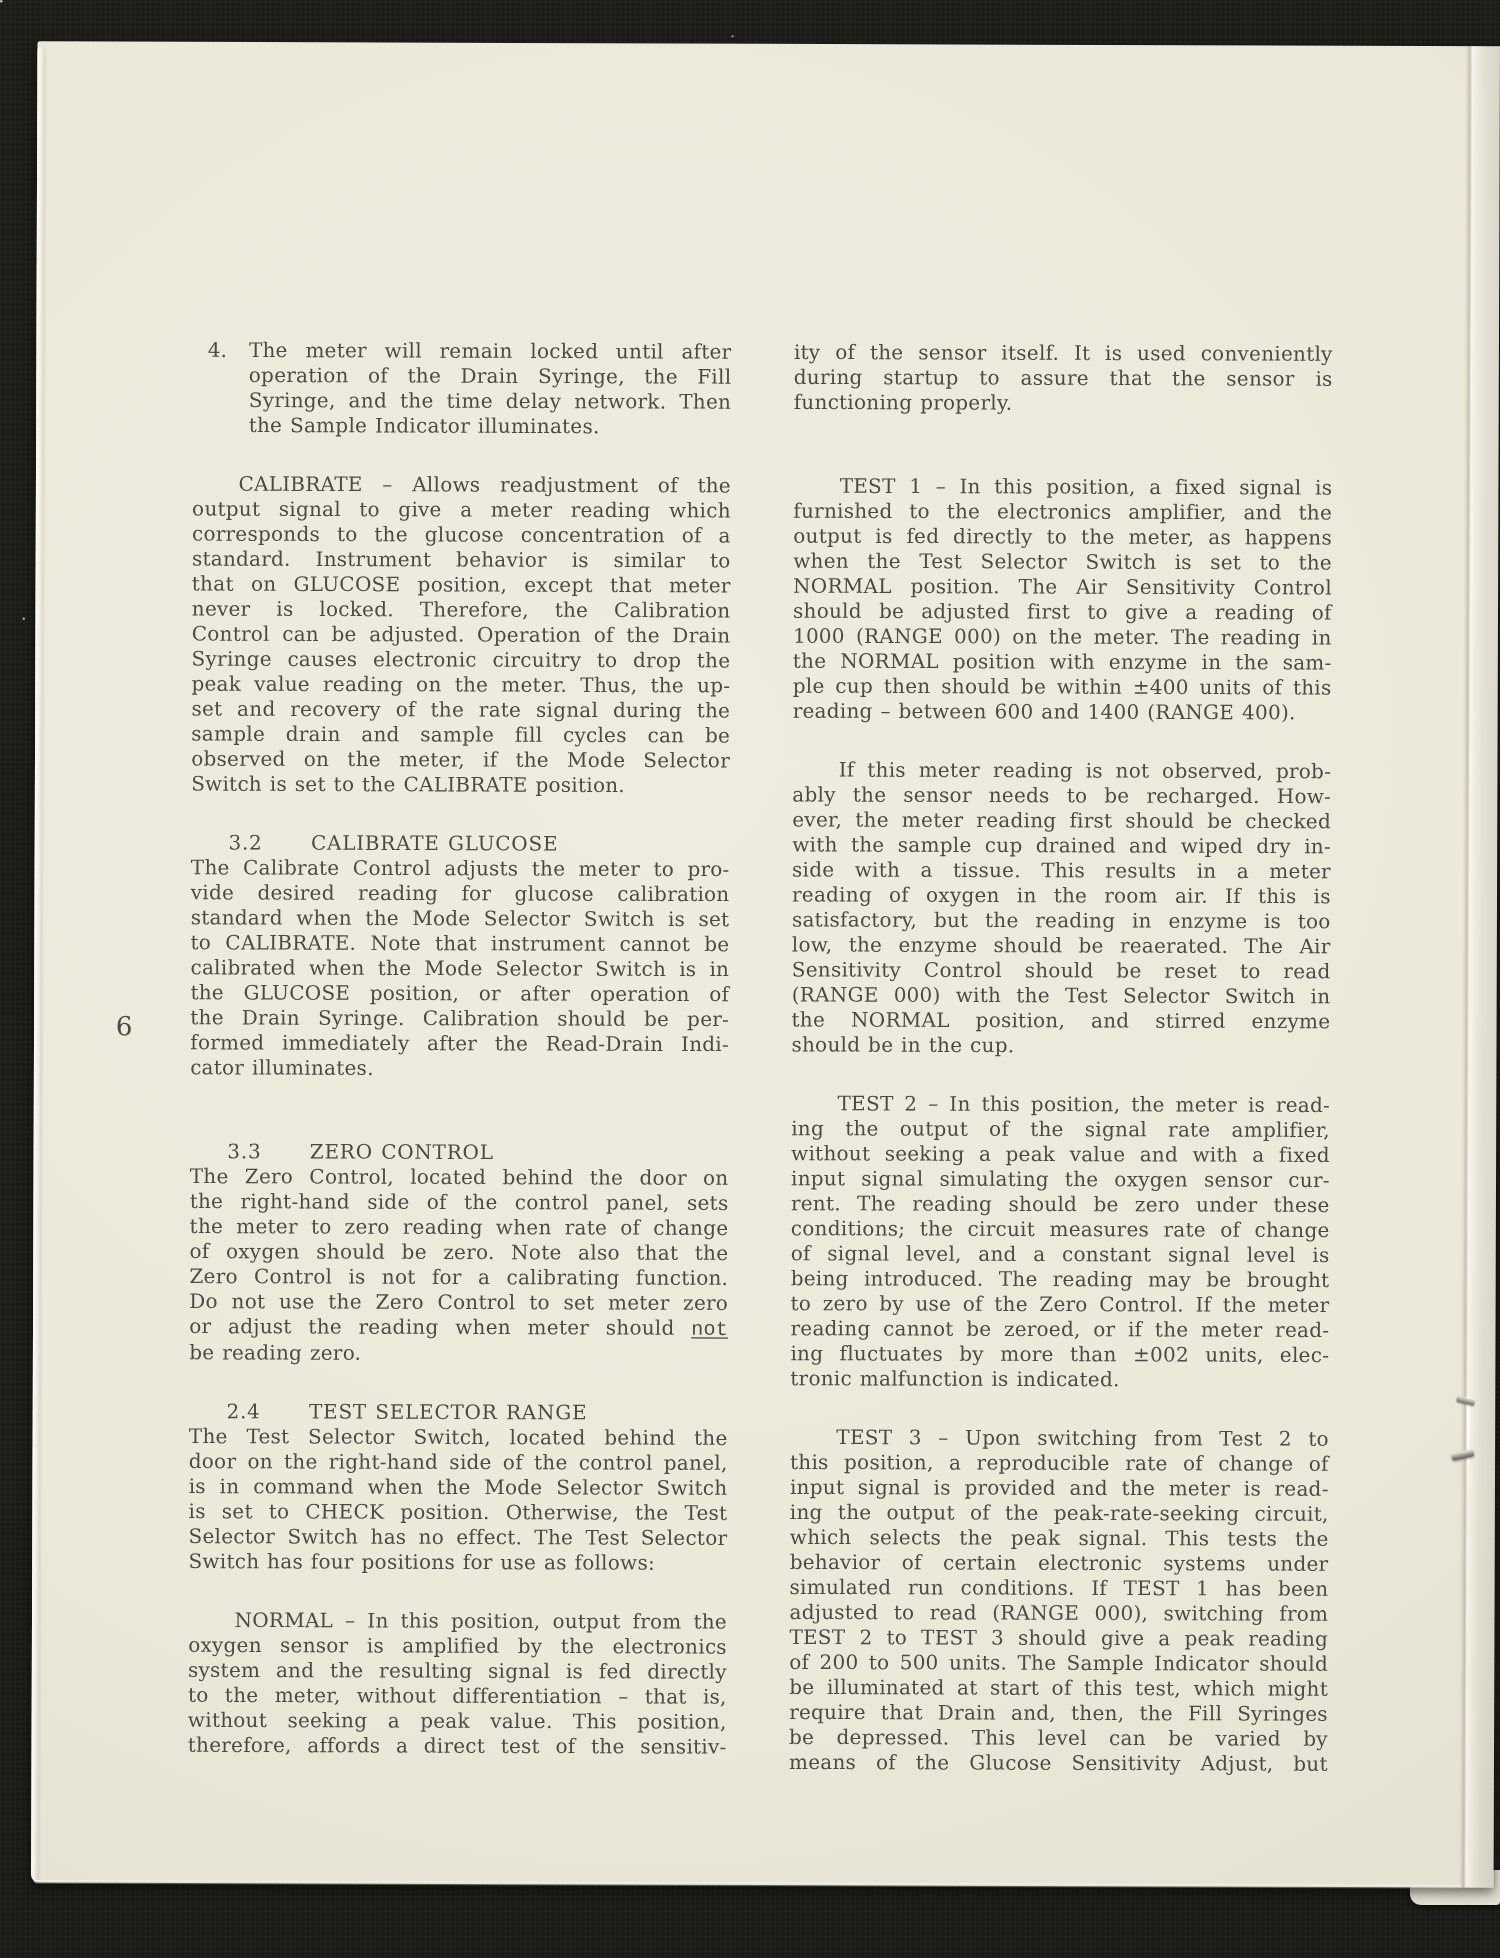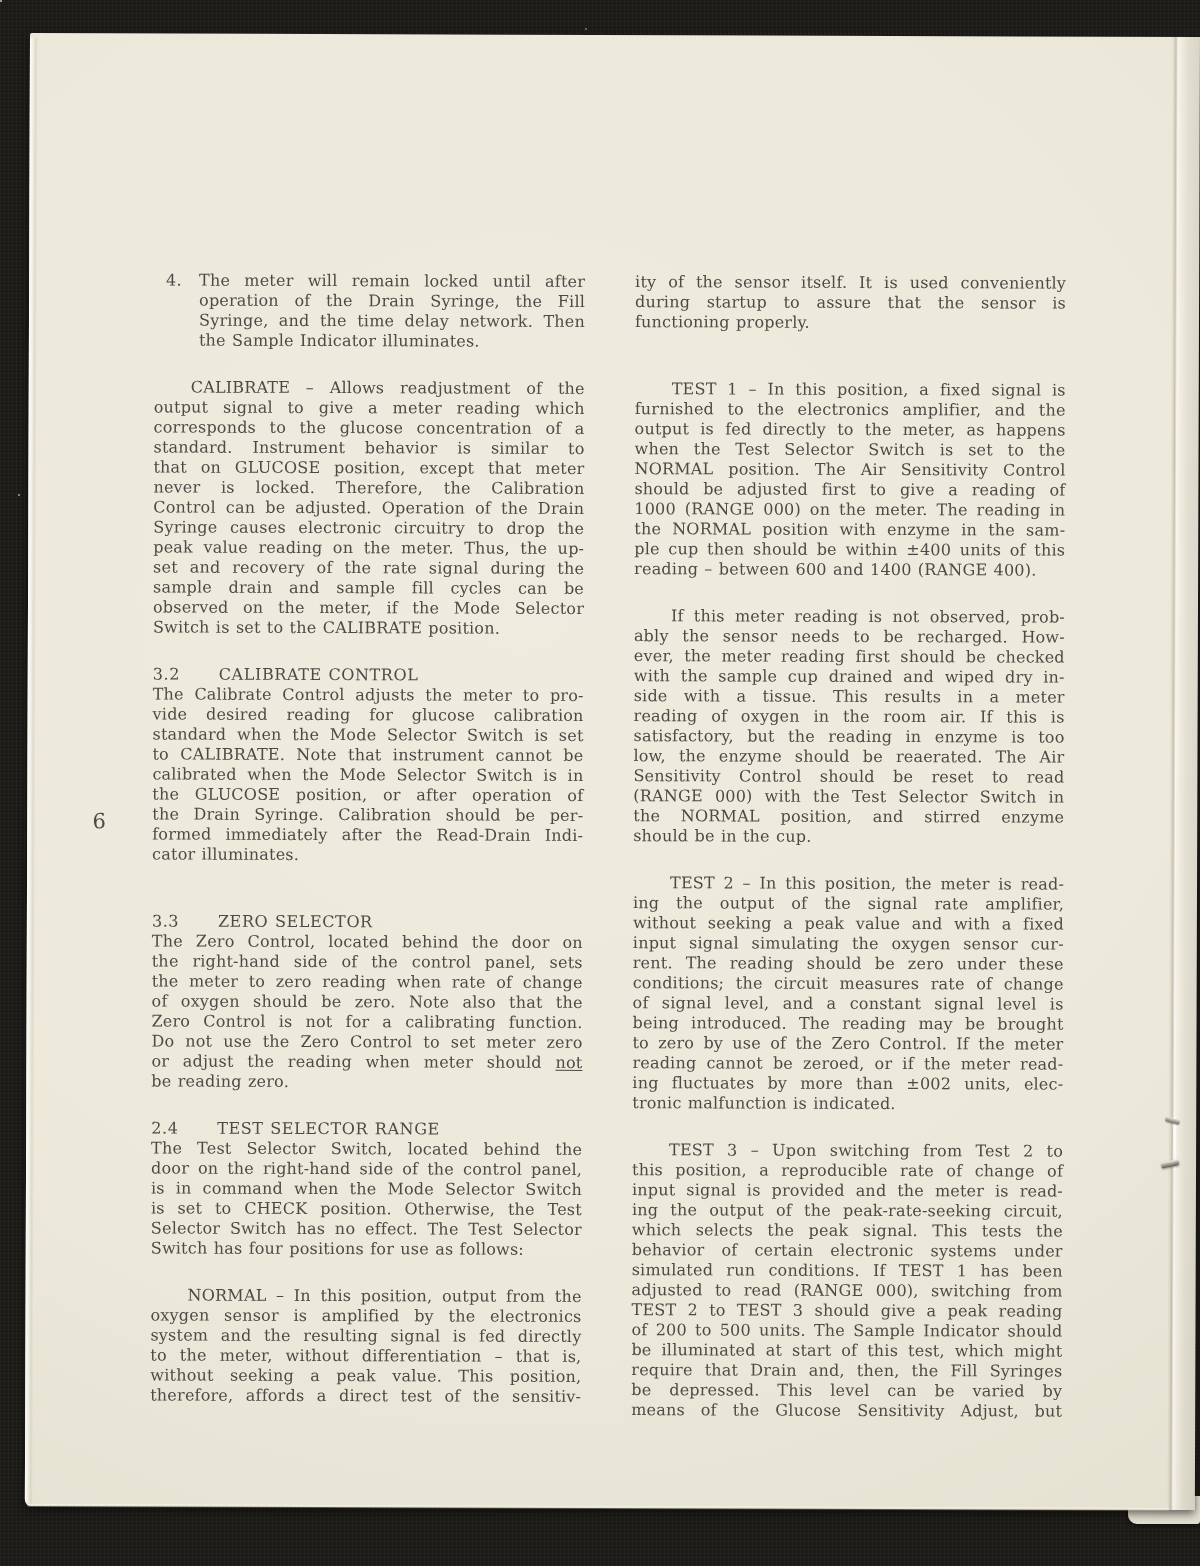--- a/index.html
+++ b/index.html
@@ -87,22 +87,22 @@
   .col-right{left:606px;}
   .ln{text-align:justify;text-align-last:justify;min-height:20px;}
   .ln-last{text-align-last:left;}
   .block{margin-top:27px;}
   .block:first-child{margin-top:0;}
   .block.gap-lg{margin-top:47px;}
   .para.indent .ln:first-child{text-indent:37px;}
   .listitem{position:relative;padding-left:45px;}
   .listitem .marker{position:absolute;left:12px;top:0;}
   .heading{text-align:left;letter-spacing:0.6px;}
-  .heading .hnum{display:inline-block;min-width:66px;}
-  u{text-underline-offset:2px;text-decoration-thickness:1px;}
+  .heading .hnum{display:inline-block;min-width:66px;margin-left:30px;}
+  u{text-underline-offset:2px;text-decoration-thickness:1px;font-family:Liberation Mono, monospace;}
 </style>
 </head>
 <body>
 
 <div class="backdrop">
   <div class="specks"></div>
   <div class="under-sliver"></div>
   <div class="paper">
     <div class="fold"></div>
     <div class="staple-crease"></div>
@@ -127,33 +127,33 @@
           <div class="ln">never is locked. Therefore, the Calibration</div>
           <div class="ln">Control can be adjusted. Operation of the Drain</div>
           <div class="ln">Syringe causes electronic circuitry to drop the</div>
           <div class="ln">peak value reading on the meter. Thus, the up-</div>
           <div class="ln">set and recovery of the rate signal during the</div>
           <div class="ln">sample drain and sample fill cycles can be</div>
           <div class="ln">observed on the meter, if the Mode Selector</div>
           <div class="ln ln-last">Switch is set to the CALIBRATE position.</div>
         </div>
         <div class="block section">
-          <div class="heading"><span class="hnum">3.2</span><span class="htitle">CALIBRATE CONTROL</span></div>
+          <div class="heading"><span class="hnum">3.2</span><span class="htitle">CALIBRATE GLUCOSE</span></div>
           <div class="ln">The Calibrate Control adjusts the meter to pro-</div>
           <div class="ln">vide desired reading for glucose calibration</div>
           <div class="ln">standard when the Mode Selector Switch is set</div>
           <div class="ln">to CALIBRATE. Note that instrument cannot be</div>
           <div class="ln">calibrated when the Mode Selector Switch is in</div>
           <div class="ln">the GLUCOSE position, or after operation of</div>
           <div class="ln">the Drain Syringe. Calibration should be per-</div>
           <div class="ln">formed immediately after the Read-Drain Indi-</div>
           <div class="ln ln-last">cator illuminates.</div>
         </div>
         <div class="block section gap-lg">
-          <div class="heading"><span class="hnum">3.3</span><span class="htitle">ZERO SELECTOR</span></div>
+          <div class="heading"><span class="hnum">3.3</span><span class="htitle">ZERO CONTROL</span></div>
           <div class="ln">The Zero Control, located behind the door on</div>
           <div class="ln">the right-hand side of the control panel, sets</div>
           <div class="ln">the meter to zero reading when rate of change</div>
           <div class="ln">of oxygen should be zero. Note also that the</div>
           <div class="ln">Zero Control is not for a calibrating function.</div>
           <div class="ln">Do not use the Zero Control to set meter zero</div>
           <div class="ln">or adjust the reading when meter should <u>not</u></div>
           <div class="ln ln-last">be reading zero.</div>
         </div>
         <div class="block section">

